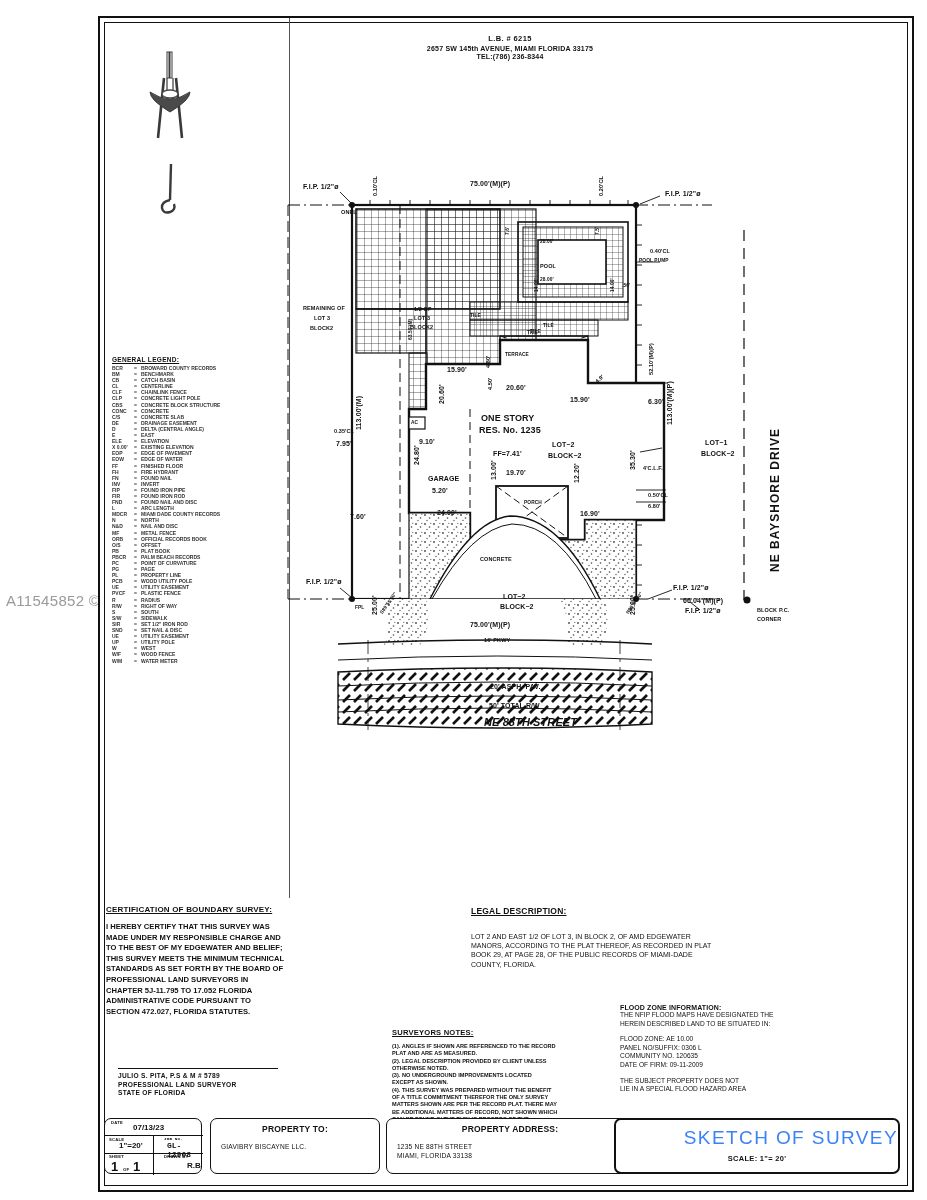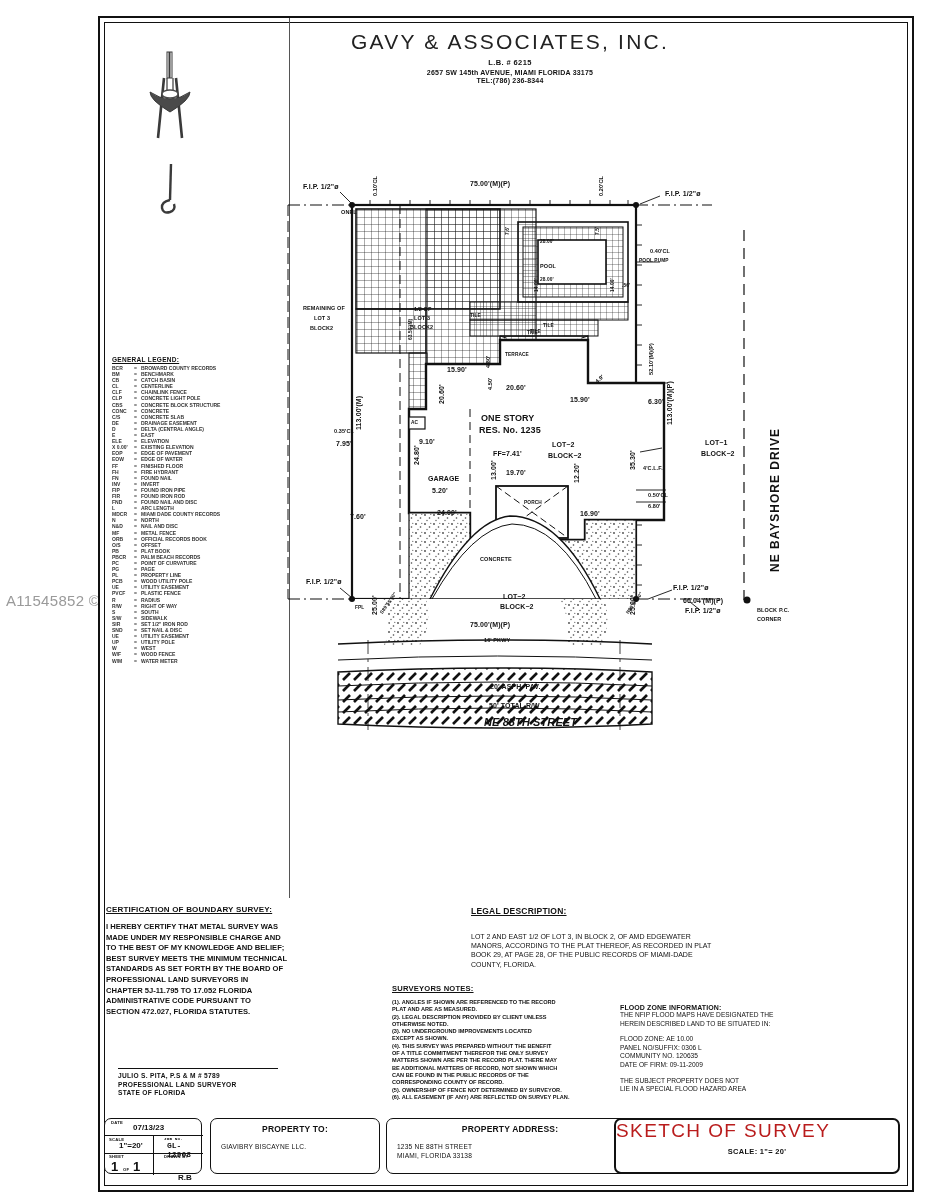--- a/index.html
+++ b/index.html
@@ -49,59 +49,58 @@
   #sigline{position:absolute;left:118px;top:1068px;width:160px;border-top:1.5px solid #111;}
   #signame{position:absolute;left:118px;top:1072px;}
   #signame div{font-size:6.6px;font-weight:bold;line-height:8.6px;letter-spacing:.3px;}
 
   #legal{left:471px;top:906px;width:290px;}
   #legal h4{font-size:8.5px;}
   #legal .body{margin-top:16px;}
   #legal .body div{font-size:7px;line-height:9.2px;font-weight:500;}
 
   #notes{left:392px;top:984px;width:220px;}
-  #notes h4{font-size:7.6px;}
+  #notes h4{font-size:7.6px;margin-top:44px;}
   #notes .body div{font-size:5.6px;line-height:7.3px;font-weight:bold;}
 
   #flood{left:620px;top:1004px;width:185px;}
   #flood .t{font-size:7px;font-weight:bold;letter-spacing:.1px;}
   #flood .l{font-size:6.6px;line-height:8.6px;font-weight:500;}
   #flood .gap{height:7px;}
 
   
   #tb{position:absolute;left:104px;top:1118px;right:12px;height:56px;}
   .tbbox{position:absolute;border:1.6px solid #111;border-radius:7px;box-sizing:border-box;background:#fff;}
   #tb-meta{left:0;top:0;width:98px;height:56px;border-radius:7px;}
   .mcell{position:absolute;box-sizing:border-box;}
   .mlab{font-size:4.2px;font-weight:bold;letter-spacing:.2px;}
   .mval{font-size:10px;font-weight:bold;}
   .mval.s{font-size:8px;padding-left:12px;}
   #tb-certify{left:106px;top:0;width:170px;height:56px;}
   #tb-addr{left:282px;top:0;width:248px;height:56px;}
   #tb-title{left:510px;top:0;width:286px;height:56px;border-width:2.2px;}
   .tbhdr{font-size:8.5px;font-weight:bold;text-align:center;margin-top:5px;letter-spacing:.2px;}
   .tbbody{font-size:6.6px;margin-top:8px;margin-left:10px;line-height:9px;letter-spacing:.2px;}
-  #tb-title .ttl{font-size:19px;text-align:left;letter-spacing:1.4px;color:#b91c1c;}
+  #tb-title .ttl{font-size:19px;text-align:right;margin-top:7px;letter-spacing:1.4px;color:#3b82f6;}
   #tb-title .scl{font-size:7.5px;font-weight:bold;text-align:center;margin-top:5px;letter-spacing:.3px;}
 
   
   #wm{position:absolute;left:6px;top:592px;font-size:15px;color:#9a9a9a;white-space:nowrap;letter-spacing:.3px;}
 </style>
 </head>
 <body>
 
 <div id="wm">A11545852 © MiamiMLS</div>
 
 <div id="sheet">
   <div id="sheet-inner"></div>
 </div>
 <div class="vrule" style="left:289px;top:18px;height:880px;"></div>
 
 <div id="firm">
-  <div class="fname">GAVY &amp; ASSOCIATES, INC.</div>
   <div class="lb">L.B. # 6215</div>
   <div class="addr">2657 SW 145th AVENUE, MIAMI FLORIDA 33175</div>
   <div class="tel">TEL:(786) 236-8344</div>
 </div>
 
 <svg id="compass" viewBox="0 0 60 170">
   <g fill="#3a3a3a" stroke="#3a3a3a" stroke-width="1">
     <rect x="27" y="4" width="5" height="26" fill="#fff"></rect>
     <path d="M29.5 4 L29.5 30" stroke-width="2"></path>
     <path d="M24 30 L18 90 M36 30 L42 90" stroke-width="2.6" fill="none"></path>
@@ -387,24 +386,24 @@
   <div class="dtxt sm" style="left:757px;top:607px;">BLOCK</div>
   <div class="dtxt sm" style="left:757px;top:616px;">CORNER</div>
   <div class="dtxt xs" style="left:355px;top:605px;">FPL</div>
   <div class="dtxt xs rot55" style="left:379px;top:612px;">S89´55'30"</div>
   <div class="dtxt xs rot55" style="left:625px;top:612px;">N89´54'30"</div>
 </div>
 
 <div class="blk" id="cert">
   <h4>CERTIFICATION OF BOUNDARY SURVEY:</h4>
   <div class="body" id="cert-body">
-      <div>I HEREBY CERTIFY THAT METAL SURVEY WAS</div>
+      <div>I HEREBY CERTIFY THAT THIS SURVEY WAS</div>
       <div>MADE UNDER MY RESPONSIBLE CHARGE AND</div>
-      <div>TO THE BEST OF MY KNOWLEDGE AND BELIEF;</div>
-      <div>BEST SURVEY MEETS THE MINIMUM TECHNICAL</div>
+      <div>TO THE BEST OF MY EDGEWATER AND BELIEF;</div>
+      <div>THIS SURVEY MEETS THE MINIMUM TECHNICAL</div>
       <div>STANDARDS AS SET FORTH BY THE BOARD OF</div>
       <div>PROFESSIONAL LAND SURVEYORS IN</div>
       <div>CHAPTER 5J-11.795 TO 17.052 FLORIDA</div>
       <div>ADMINISTRATIVE CODE PURSUANT TO</div>
       <div>SECTION 472.027, FLORIDA STATUTES.</div>
     </div>
 </div>
 <div id="sigline"></div>
 <div id="signame">
     <div>JULIO S. PITA, P.S &amp; M # 5789</div>
@@ -477,21 +476,21 @@
       <div class="mval s" style="position:absolute;left:1px;top:5px;">GL-12908</div>
     </div>
     <div class="mcell" style="left:0;top:35px;width:49px;height:21px;border-right:1.2px solid #111;">
       <div class="mlab" style="position:absolute;left:4px;top:0;">SHEET</div>
       <div class="mval" style="position:absolute;left:6px;top:5px;font-size:13px;">1</div>
       <div class="mlab" style="position:absolute;left:18px;top:13px;">OF</div>
       <div class="mval" style="position:absolute;left:28px;top:5px;font-size:13px;">1</div>
     </div>
     <div class="mcell" style="left:49px;top:35px;width:49px;height:21px;">
       <div class="mlab" style="position:absolute;left:10px;top:0;">DRAWN BY</div>
-      <div class="mval s" style="position:absolute;left:12px;top:7px;margin-top:12px;">R.B</div>
+      <div class="mval s" style="position:absolute;left:21px;top:7px;">R.B</div>
     </div>
   </div>
 
   <div class="tbbox" id="tb-certify">
     <div class="tbhdr">PROPERTY TO:</div>
     <div class="tbbody">GIAVIBRY BISCAYNE LLC.</div>
   </div>
 
   <div class="tbbox" id="tb-addr">
     <div class="tbhdr">PROPERTY ADDRESS:</div>

